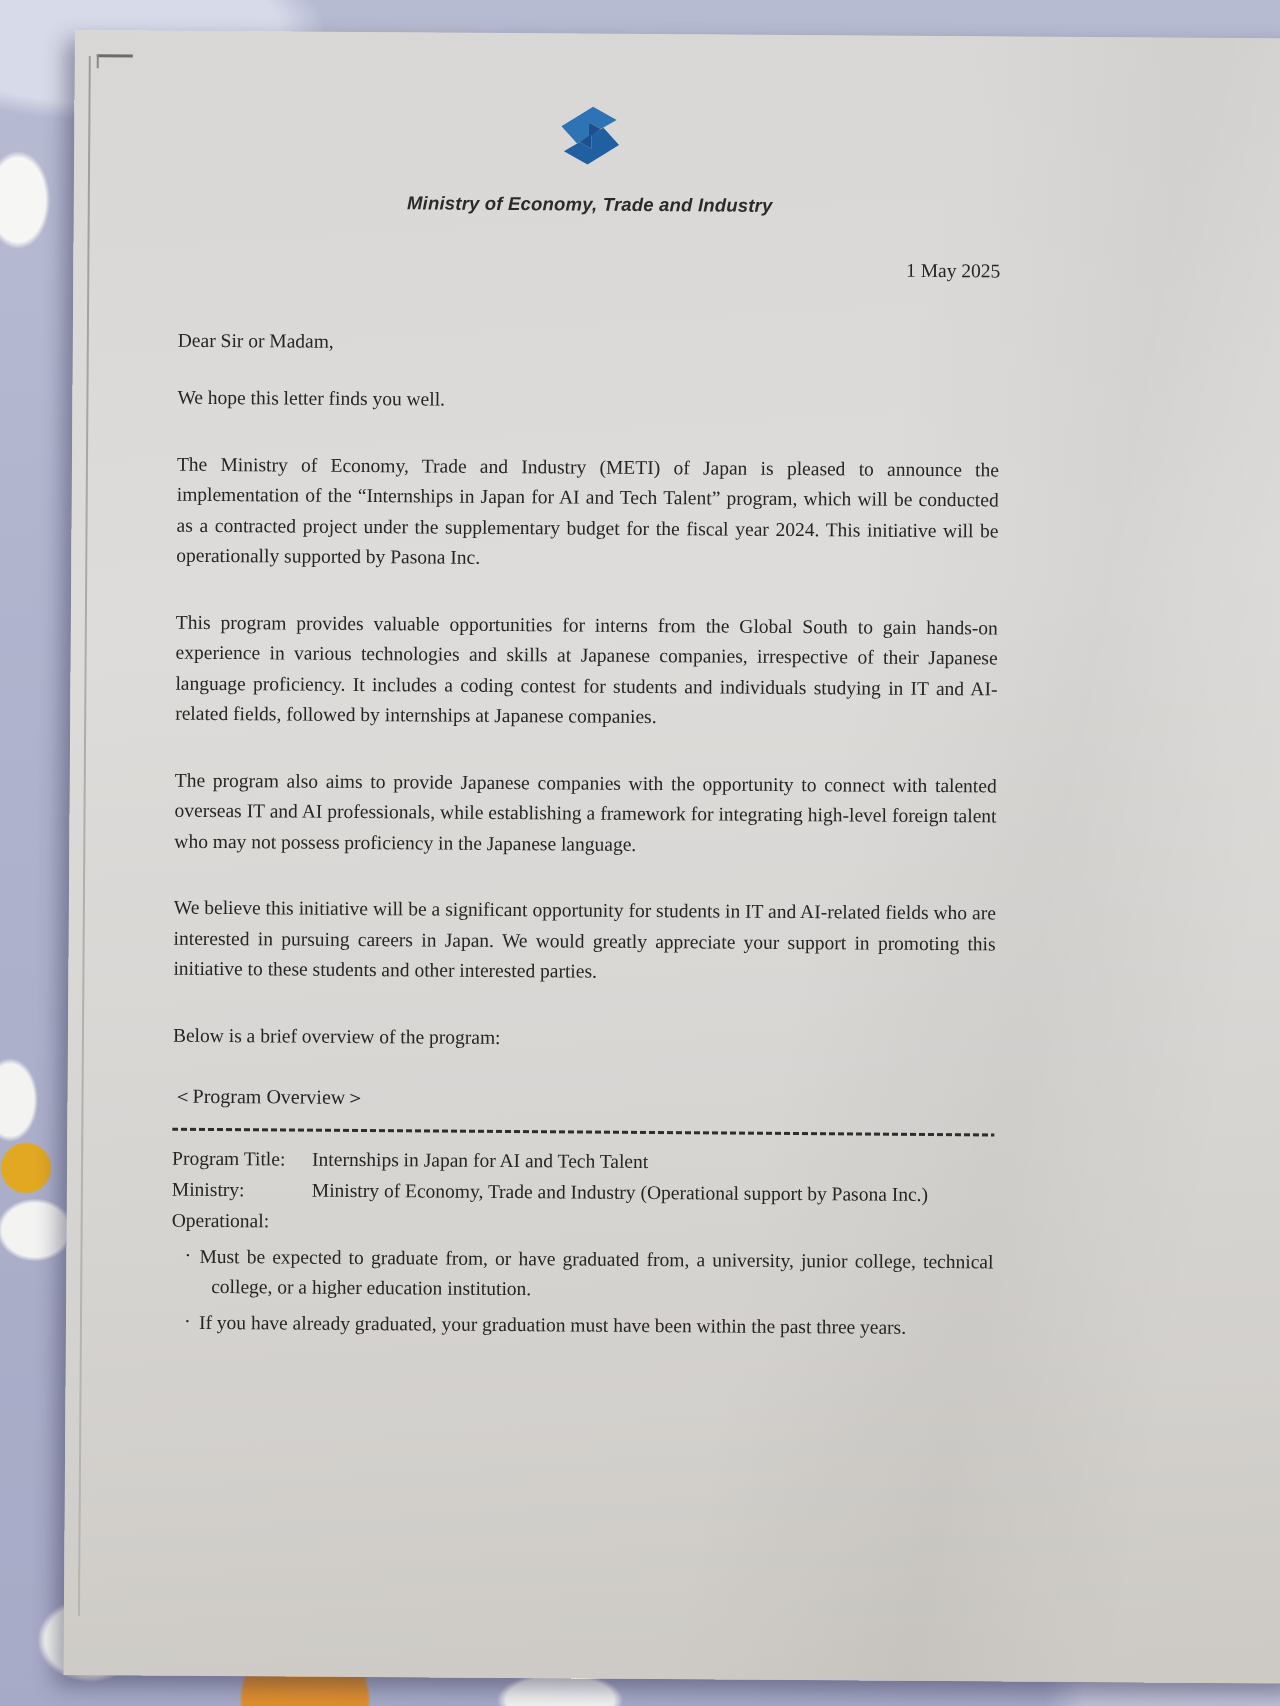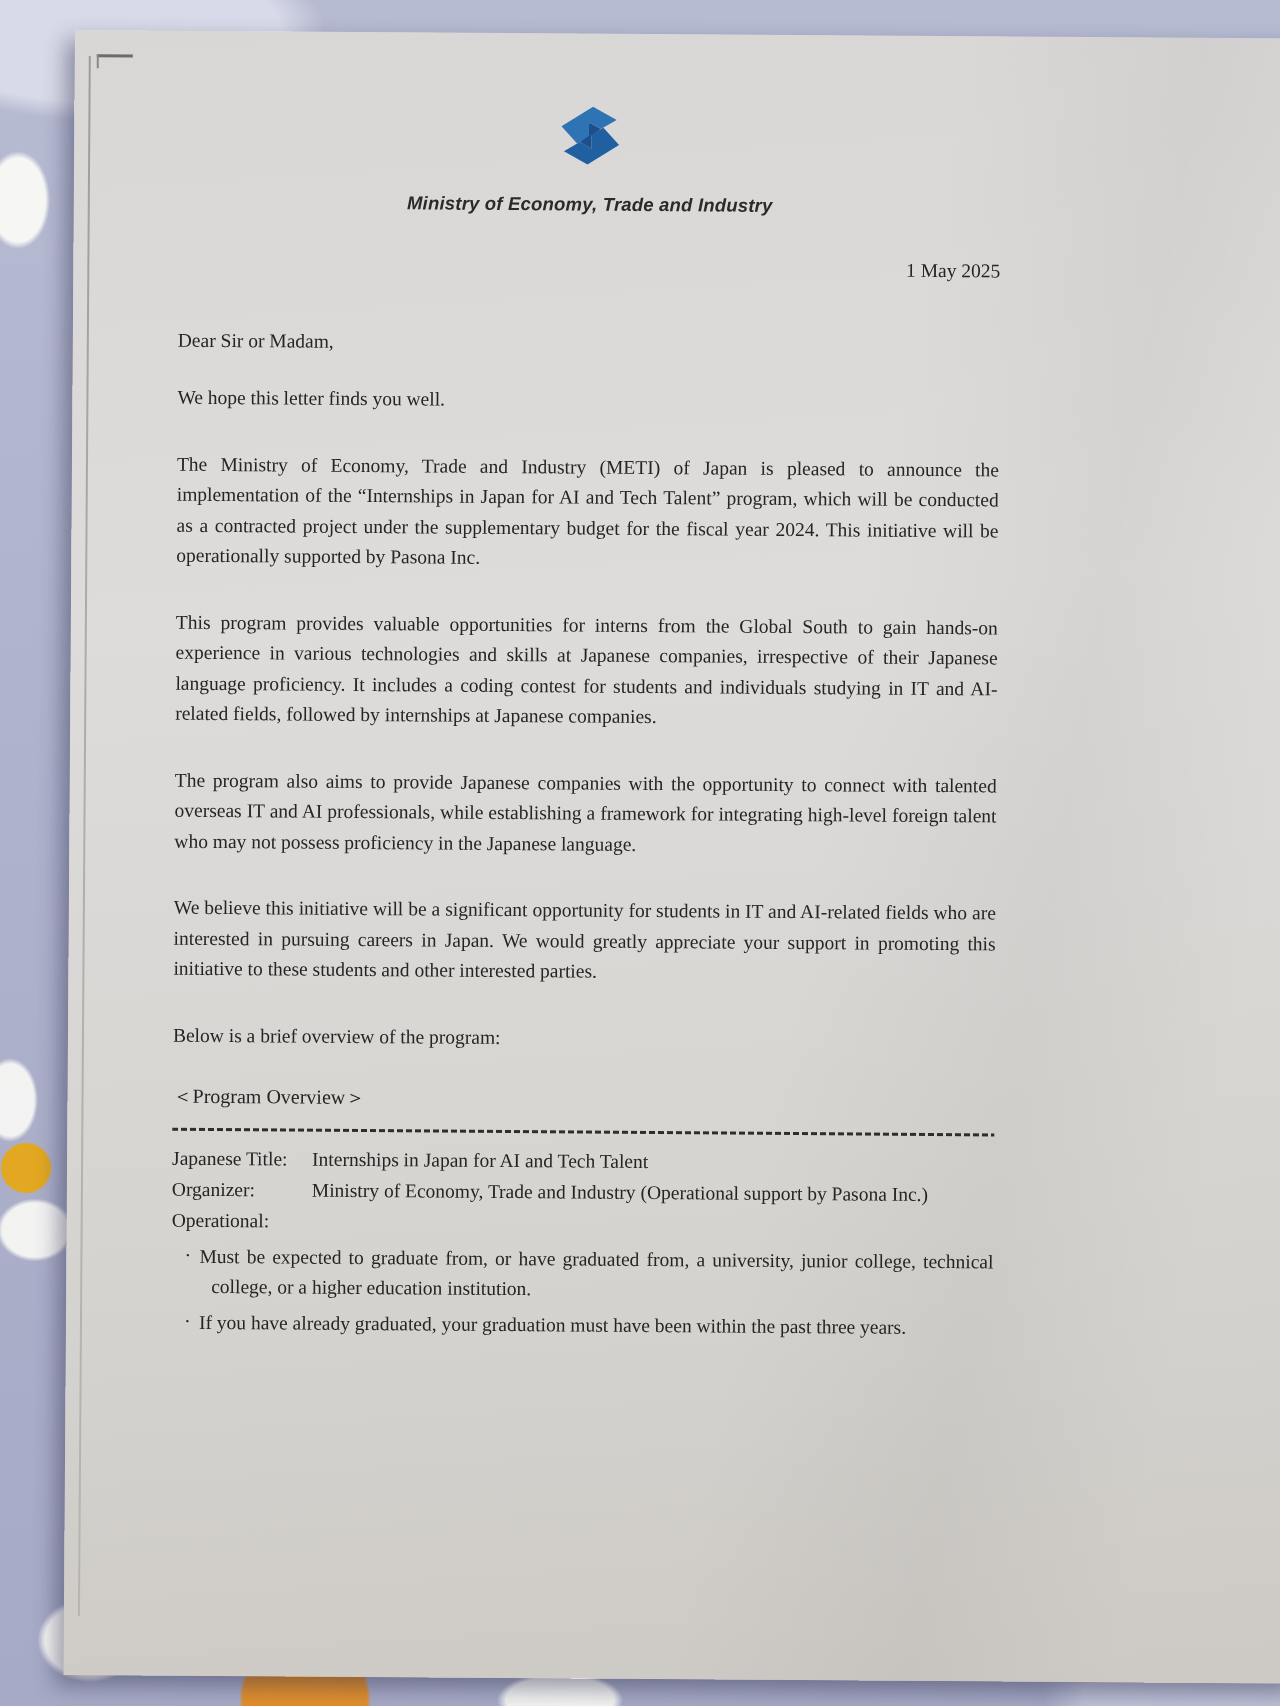--- a/index.html
+++ b/index.html
@@ -117,25 +117,25 @@
     <div class="para">We believe this initiative will be a significant opportunity for students in IT and AI-related fields who are interested in pursuing careers in Japan. We would greatly appreciate your support in promoting this initiative to these students and other interested parties.</div>
 
     <div class="overview-intro">Below is a brief overview of the program:</div>
 
     <div class="overview-heading">＜Program Overview＞</div>
 
     <div class="dashed"></div>
 
     <div class="fields">
       <div class="field-row">
-        <span>Japanese Title:</span>
+        <span>Program Title:</span>
         <span>Internships in Japan for AI and Tech Talent</span>
       </div>
       <div class="field-row">
-        <span>Organizer:</span>
+        <span>Ministry:</span>
         <span>Ministry of Economy, Trade and Industry (Operational support by Pasona Inc.)</span>
       </div>
       <div class="field-row">
         <span>Operational:</span>
         <span></span>
       </div>
     </div>
 
     <div class="bullets">
       <div class="bullet">

